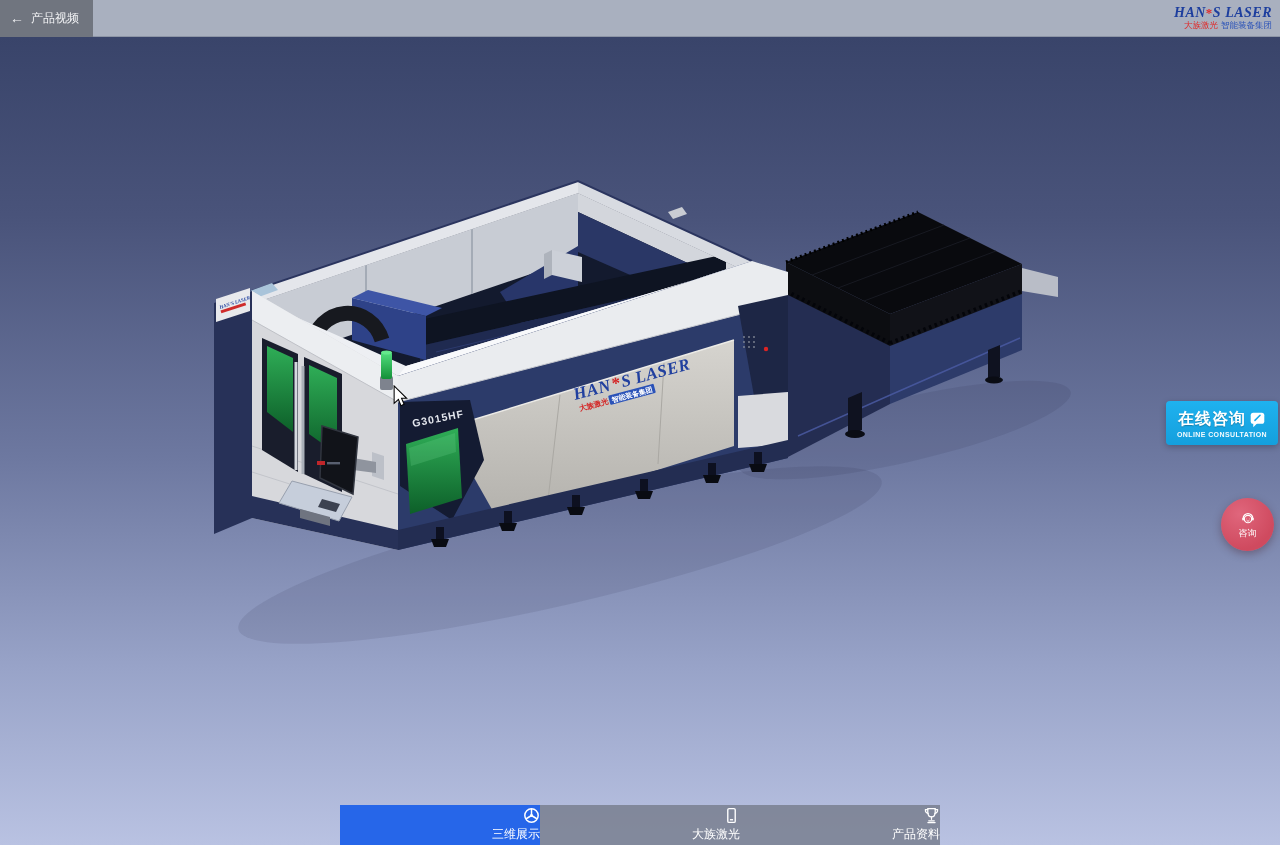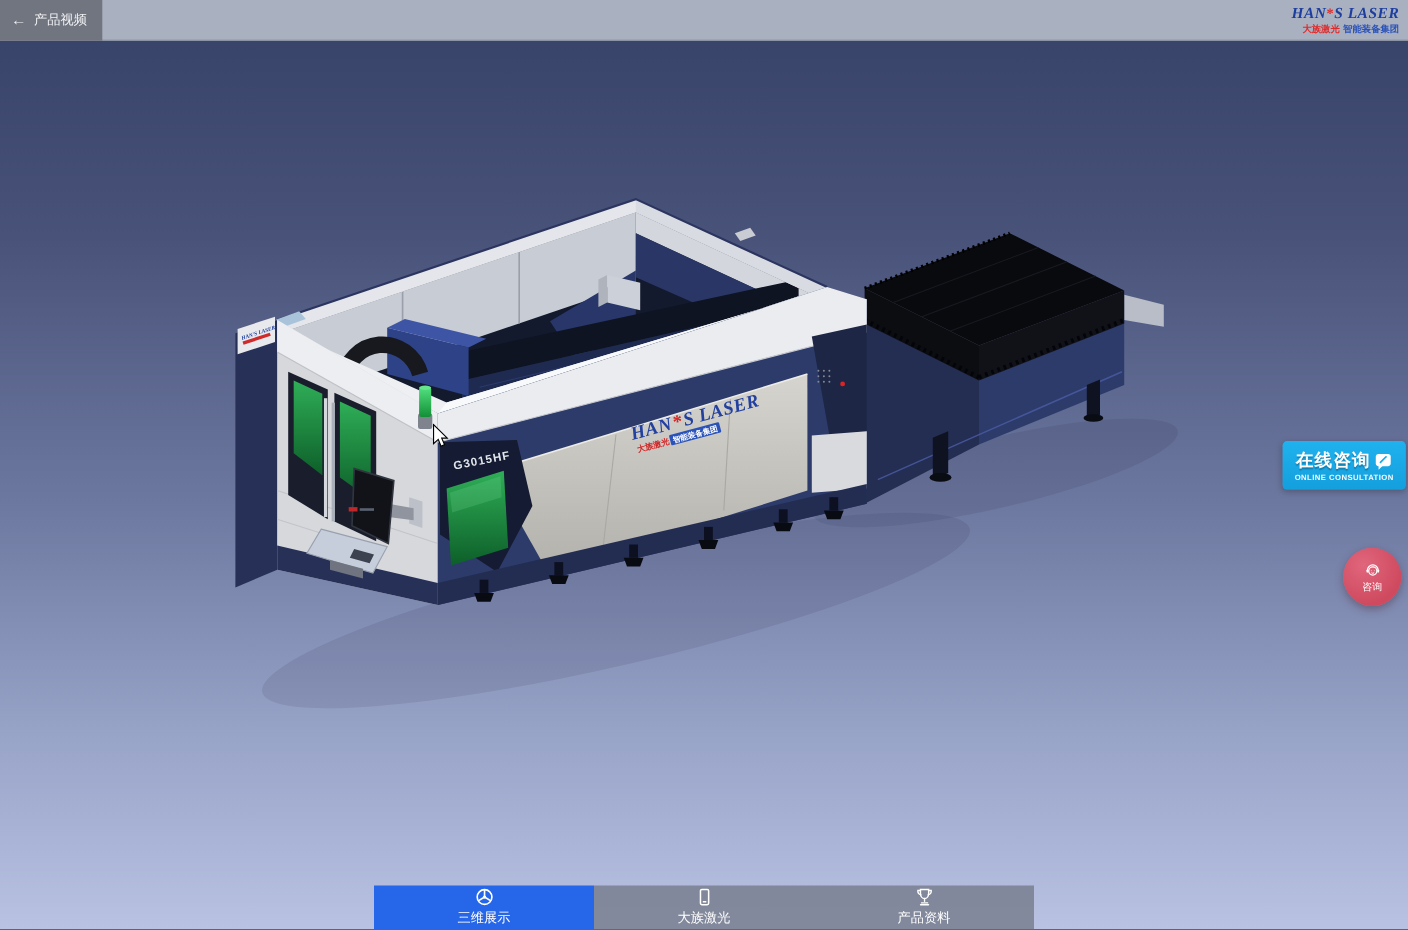--- a/index.html
+++ b/index.html
@@ -11,21 +11,21 @@
   .topbar { position:absolute; left:0; top:0; width:1280px; height:37px;
     background:#a9b0bf; border-bottom:1px solid #8d95a6; z-index:30;
     display:flex; align-items:center; justify-content:space-between; }
   .back-btn { height:37px; padding:0 14px 0 10px; background:#70757f;
     display:flex; align-items:center; gap:7px; color:#f2f3f5; font-size:12px; cursor:pointer; }
   .back-btn .arr { font-size:14px; line-height:1; }
   .brand { text-align:right; padding-right:8px; line-height:1.05; }
   .brand-top { font-family:"Liberation Serif","DejaVu Serif",serif; font-style:italic;
     font-weight:bold; font-size:14px; color:#1d3e9e; letter-spacing:0.5px; }
   .brand-top .bstar { color:#e02a2a; font-style:normal; font-size:13px; }
-  .brand-sub { font-size:8.5px; font-weight:bold; margin-top:1px; }
+  .brand-sub { font-size:8.5px; font-weight:normal; margin-top:1px; }
   .brand-sub .bred { color:#e02a2a; margin-right:3px; }
   .brand-sub .bblue { color:#2a52b8; }
 
   
   .viewport { position:absolute; left:0; top:37px; width:1280px; height:808px;
     background:linear-gradient(180deg,#39446a 0%,#49537a 22%,#6d78a0 52%,#98a3c8 78%,#b9c2e2 100%);
     cursor:default; }
   .scene { position:absolute; left:0; top:-37px; width:1280px; height:845px; pointer-events:none; }
 
   
@@ -38,21 +38,21 @@
   .ol-sub { font-size:7px; letter-spacing:0.4px; font-weight:bold; opacity:0.95; }
   .bubble-btn { position:absolute; left:1221px; top:498px; width:53px; height:53px;
     border-radius:50%; background:radial-gradient(circle at 35% 30%,#e0667c,#cf4a5f 70%);
     z-index:40; cursor:pointer; box-shadow:0 3px 8px rgba(60,20,30,0.35);
     display:flex; flex-direction:column; align-items:center; justify-content:center; gap:0px;
     color:#fff; font-size:9px;text-align:center; }
 
   
   .tabbar { position:absolute; left:340px; bottom:0; width:600px; height:40px;
     display:flex; z-index:40; }
-  .tab { flex:1; display:flex; flex-direction:column; align-items:center; justify-content:center;
+  .tab { flex:1; display:flex; flex-direction:column; align-items:flex-end; justify-content:center;
     gap:2px; color:#fff; font-size:12px; background:rgba(118,124,140,0.82); cursor:pointer; }
   .tab.active { background:#2666e9; }
   .ticon { display:block; }
 
   
   .cursor { position:absolute; left:393px; top:385px; z-index:50; pointer-events:none; }
 
   
   .mbrand { font-family:"Liberation Serif","DejaVu Serif",serif; font-style:italic;
     font-weight:bold; font-size:17px; fill:#21409f; letter-spacing:0.5px; }

